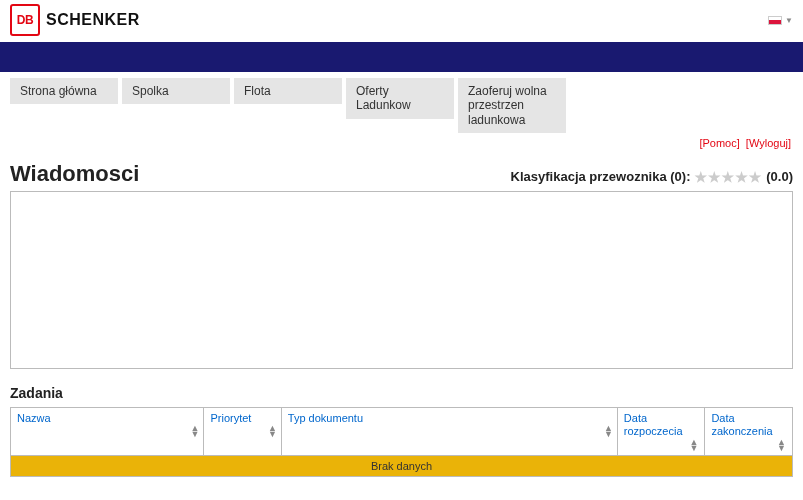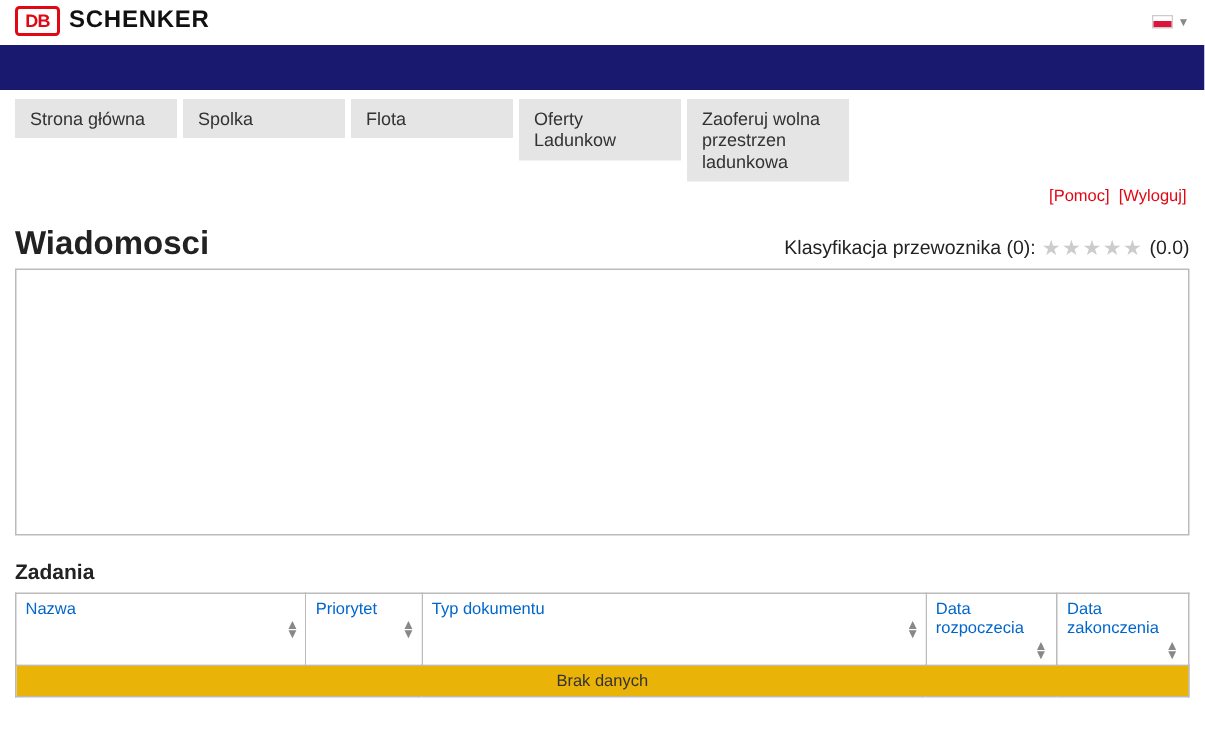--- a/index.html
+++ b/index.html
@@ -1,41 +1,41 @@
 <!DOCTYPE html>
 <html><head>
 <meta charset="utf-8">
 <style>
   * { box-sizing: border-box; margin: 0; padding: 0; }
   body { font-family: Arial, Helvetica, sans-serif; font-size: 12px; background: #fff; width: 803px; color: #333; }
   
   .header { display: flex; align-items: center; justify-content: space-between; padding: 4px 10px 6px 10px; }
   .logo-wrap { display: flex; align-items: center; gap: 6px; }
-  .db-logo { width: 30px; height: 20px; border: 2px solid #e30613; border-radius: 3px; display: flex; align-items: center; justify-content: center; color: #e30613; font-weight: 900; font-size: 12px; letter-spacing: -0.5px; }
+  .db-logo { width: 30px; height: 32px; border: 2px solid #e30613; border-radius: 3px; display: flex; align-items: center; justify-content: center; color: #e30613; font-weight: 900; font-size: 12px; letter-spacing: -0.5px; }
   .schenker-text { font-weight: 900; font-size: 16px; letter-spacing: 0.5px; color: #111; }
   .lang-flag { display: flex; align-items: center; gap: 3px; cursor: pointer; }
   .flag { width: 14px; height: 9px; display: flex; flex-direction: column; border: 0.5px solid #ccc; }
   .flag .w { flex:1; background:#fff; }
   .flag .r { flex:1; background:#dc143c; }
   .drop-tri { font-size: 8px; color: #888; }
   
   .navy-bar { height: 30px; background: #191970; margin: 0; }
   
   .nav-tabs { display: flex; gap: 4px; padding: 6px 10px 0 10px; align-items: flex-start; }
   .nav-tab { background: #e5e5e5; color: #333; font-size: 12px; padding: 6px 10px; width: 108px; min-height: 22px; cursor: pointer; line-height: 1.2; }
   .nav-tab:last-child { width: 108px; }
   
   .util-links { text-align: right; padding: 4px 12px 0 16px; font-size: 11px; }
   .util-links a { color: #e30613; text-decoration: none; cursor: pointer; }
   
   .content { padding: 6px 10px 10px 10px; }
   
   .row-head { display: flex; justify-content: space-between; align-items: baseline; margin-top: 6px; }
   .section-title { font-size: 22px; font-weight: 700; color: #222; }
-  .classification { font-size: 13px; font-weight: 400; color: #222; display: flex; align-items: center; gap: 4px; }
+  .classification { font-size: 13px; font-weight: 700; color: #222; display: flex; align-items: center; gap: 4px; }
   .stars { color: #ccc; font-size: 14px; letter-spacing: 1px; }
   
   .messages-box { border: 1px solid #bbb; height: 178px; margin-top: 4px; position: relative; background: #fff; overflow-y: scroll; overflow-x: scroll; }
   
   .tasks-title { font-size: 14px; font-weight: 700; color: #222; margin-top: 16px; }
   
   .tasks-table { width: 100%; border: 1px solid #bbb; border-collapse: collapse; margin-top: 6px; table-layout: fixed; }
   .tasks-table th { border: 1px solid #bbb; background: #fff; color: #0066cc; font-weight: 400; font-size: 11px; text-align: left; padding: 4px 18px 16px 6px; position: relative; vertical-align: top; cursor: pointer; line-height: 1.2; }
   .sort-icon { position: absolute; right: 4px; top: 50%; transform: translateY(-50%); color: #888; font-size: 9px; line-height: 6px; }
   .sort-icon.bottom { top: auto; bottom: 4px; transform: none; right: 6px; }

